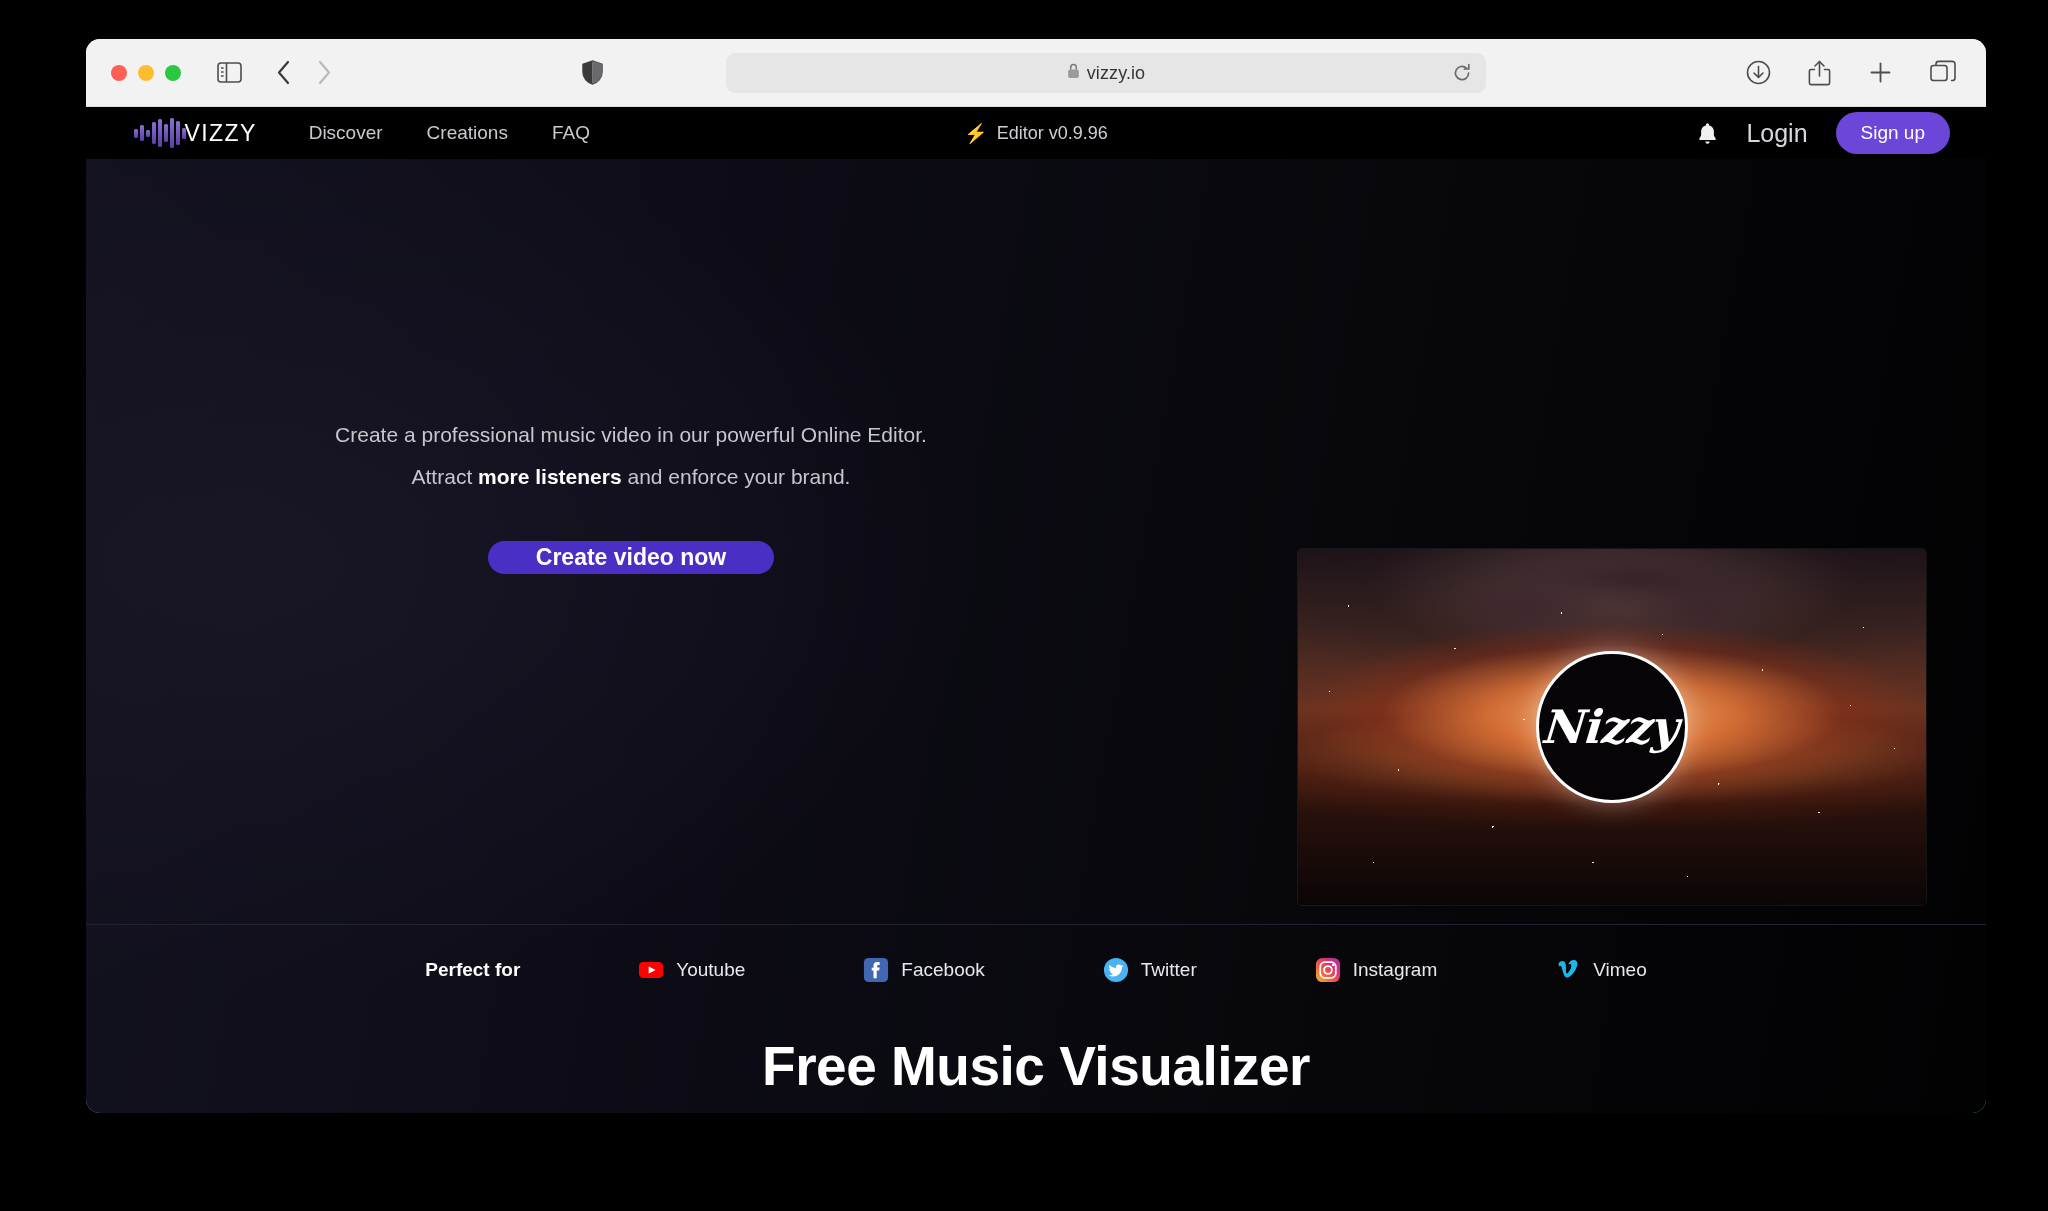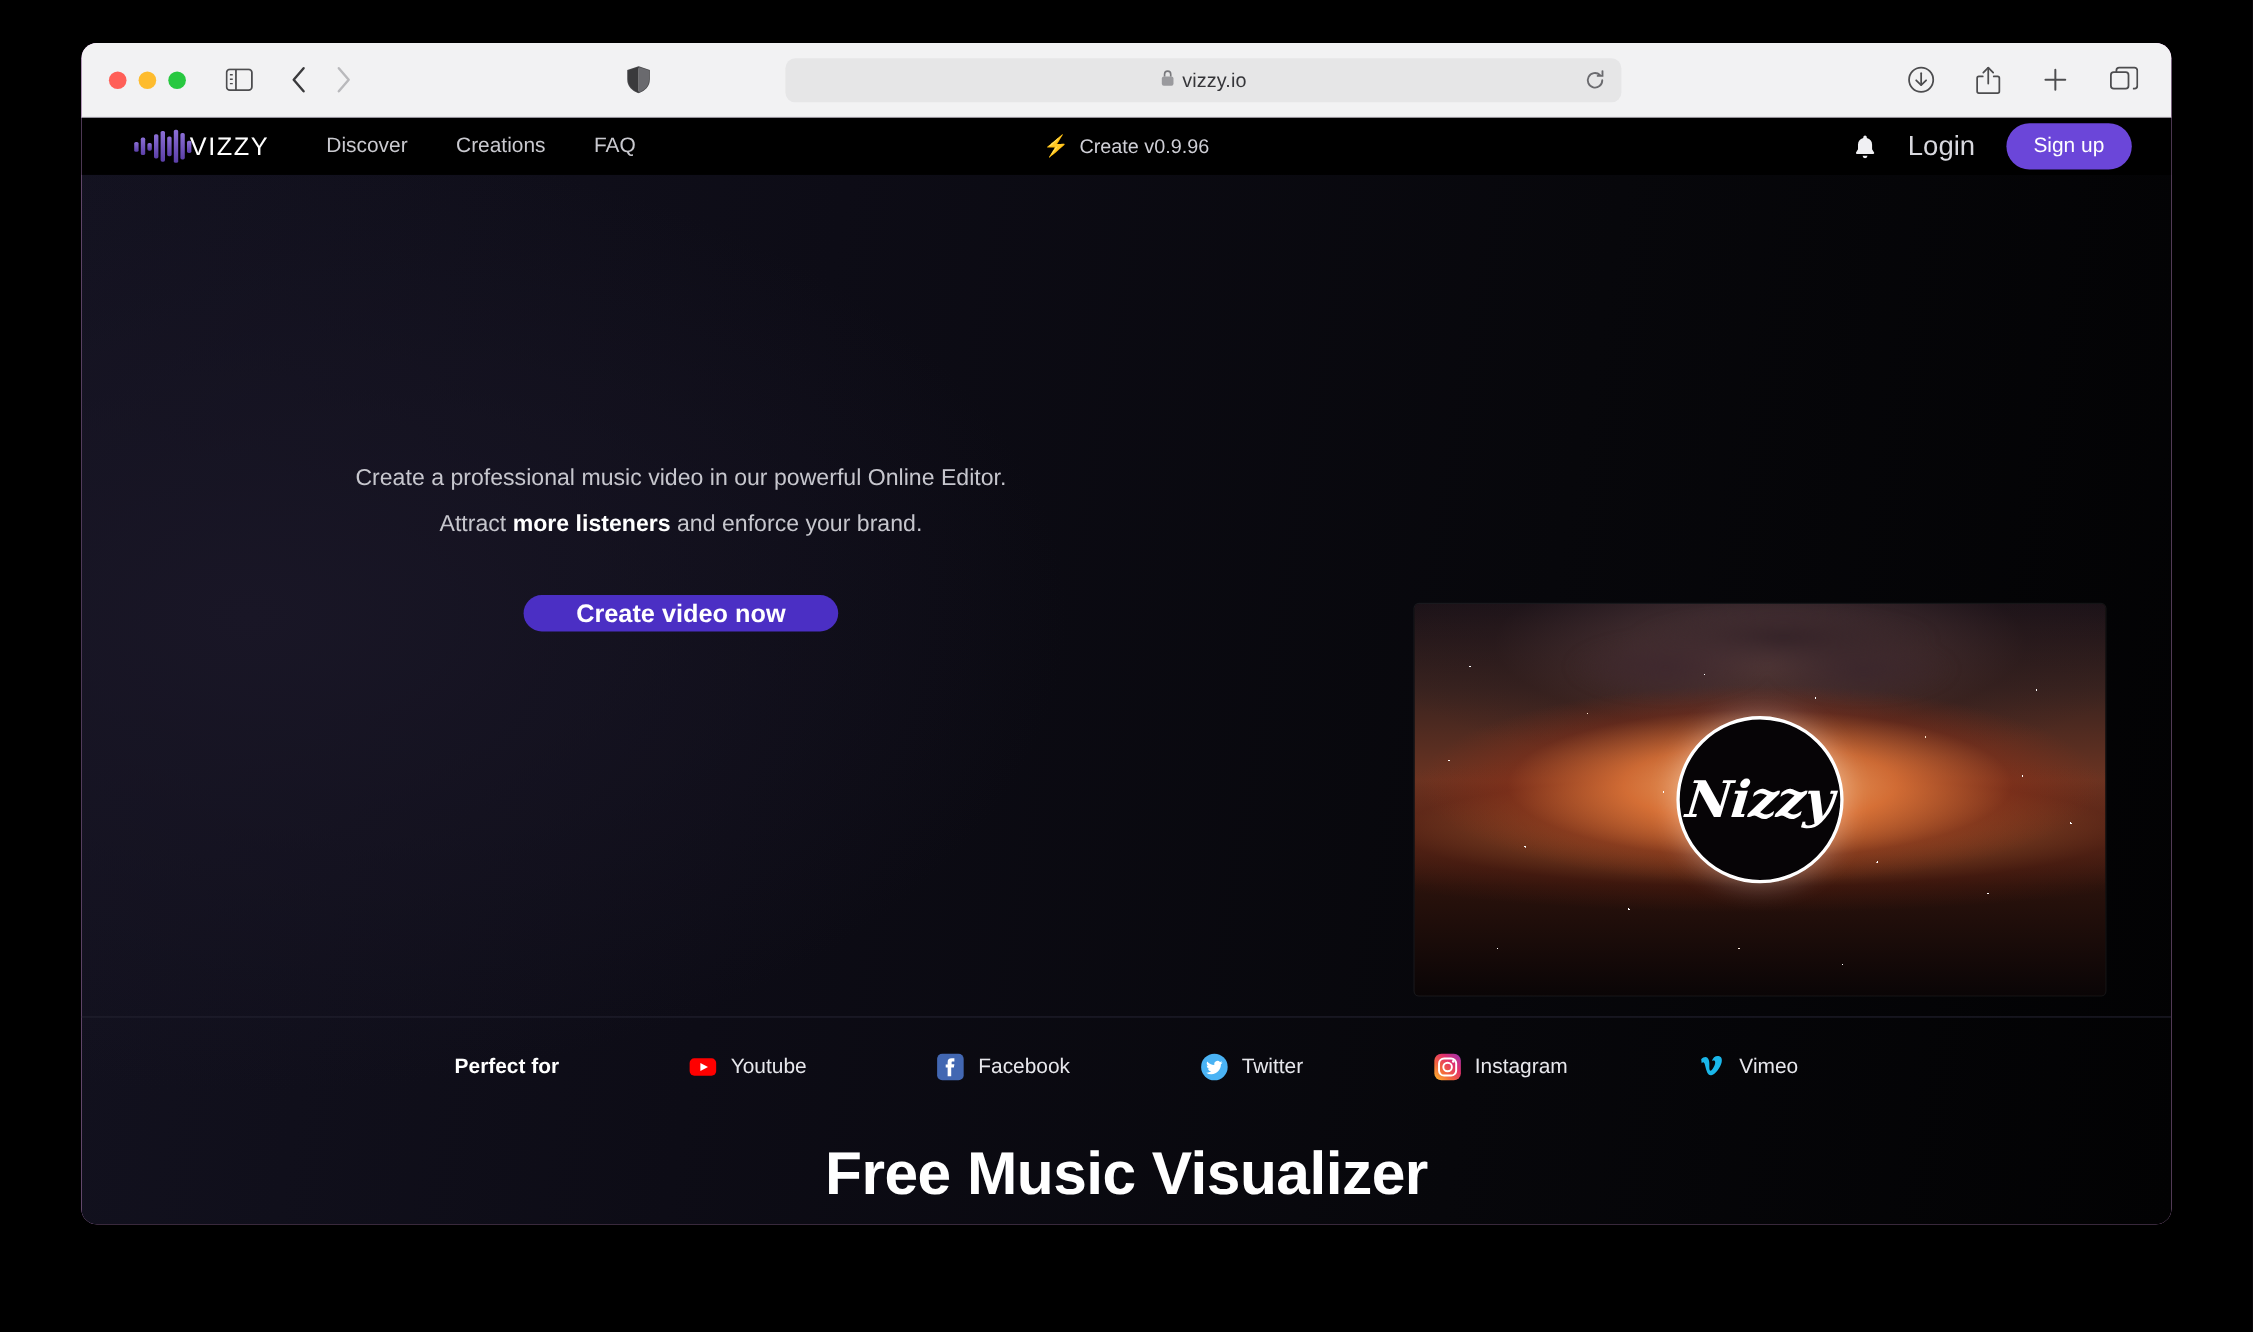--- a/index.html
+++ b/index.html
@@ -8,27 +8,27 @@
     width: 2048px;
     height: 1211px;
     background: #000000;
     font-family: "Liberation Sans", sans-serif;
     overflow: hidden;
   }
 
   
   #browser-window {
     position: absolute;
-    left: 74px;
+    left: 86px;
     top: 39px;
     width: 1900px;
     height: 1074px;
     border-radius: 14px;
     overflow: hidden;
-    background: #f0abfc;
+    background: #5eead4;
     box-shadow: 0 18px 60px rgba(0,0,0,0.85);
   }
 
   
   #safari-toolbar {
     position: relative;
     height: 68px;
     background: #f2f2f3;
     border-bottom: 1px solid #dcdcde;
     display: flex;
@@ -471,21 +471,21 @@
       </div>
 
       <div id="nav-links">
         <span class="nav-link">Discover</span>
         <span class="nav-link">Creations</span>
         <span class="nav-link">FAQ</span>
       </div>
 
       <div id="version-badge">
         <span id="bolt-icon">⚡</span>
-        <span>Create v0.9.96</span>
+        <span>Editor v0.9.96</span>
       </div>
 
       <div id="nav-right">
         <span id="bell-icon">
           <svg width="21" height="23" viewBox="0 0 21 23" fill="#f0f0f3">
             <path d="M10.5 1.2 a1.6 1.6 0 0 1 1.6 1.6 v0.6 a6.4 6.4 0 0 1 4.8 6.2 v4 l1.8 3.1 a0.9 0.9 0 0 1 -0.8 1.35 H3.1 a0.9 0.9 0 0 1 -0.8 -1.35 L4.1 13.6 v-4 a6.4 6.4 0 0 1 4.8 -6.2 V2.8 A1.6 1.6 0 0 1 10.5 1.2 Z"></path>
             <path d="M8.3 19.6 h4.4 a2.2 2.2 0 0 1 -4.4 0 Z"></path>
           </svg>
         </span>
         <span id="login-link">Login</span>

